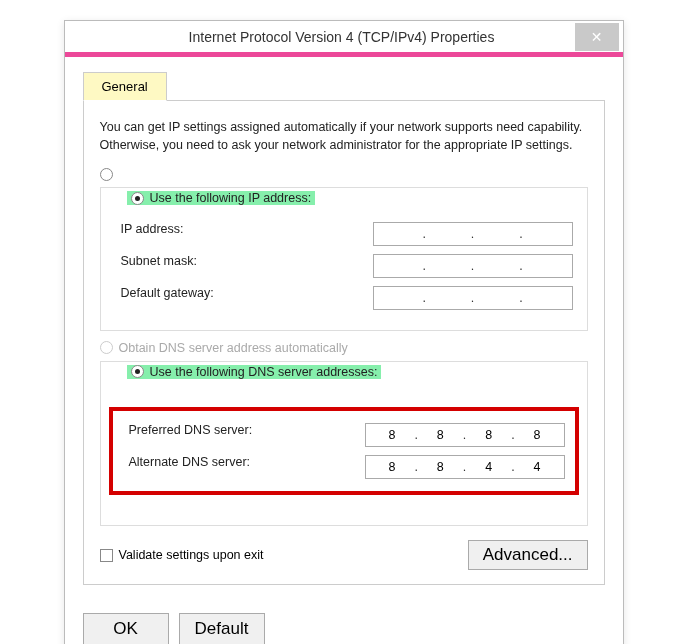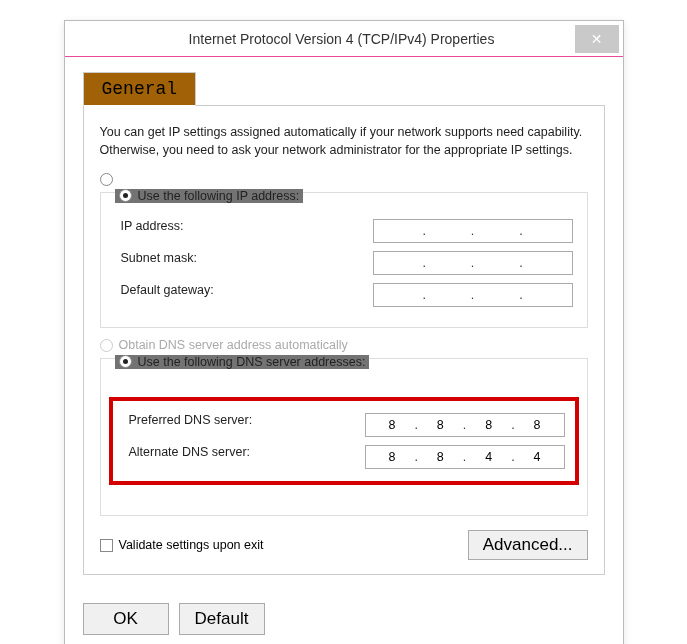--- a/index.html
+++ b/index.html
@@ -9,21 +9,21 @@
       margin: 0 auto;
       border: 1px solid #bbb;
       background: #fff;
       box-shadow: 0 2px 8px rgba(0,0,0,0.1);
     }
     .titlebar {
       display: flex;
       align-items: center;
       height: 36px;
       background: #fff;
-      border-bottom: 1px solid #ec4899;
+      border-bottom: 5px solid #ec4899;
     }
     .title {
       flex: 1;
       text-align: center;
       font-size: 14px;
       color: #333;
       font-weight: normal;
       padding-left: 44px;
     }
     .close-btn {
@@ -41,28 +41,27 @@
     .content {
       padding: 14px 18px 16px 18px;
     }
     .tab-strip {
       border-bottom: 1px solid #ccc;
       display: flex;
       margin-bottom: 0;
     }
     .tab {
       padding: 6px 18px;
-      font-size: 18px;
+      font-size: 13px;
       border: 1px solid #ccc;
       border-bottom: 1px solid #fff;
-      background: #a16207;
+      background: #fef9c3;
       position: relative;
       top: 1px;
       cursor: pointer;
-      font-family: Liberation Mono, monospace;
     }
     .panel {
       border: 1px solid #ccc;
       border-top: none;
       padding: 14px 16px 14px 16px;
     }
     .info-text {
       font-size: 12.5px;
       color: #222;
       line-height: 1.4;
@@ -85,23 +84,23 @@
       color: #222;
       cursor: pointer;
     }
     .radio-row.disabled {
       color: #aaa;
       cursor: default;
     }
     .radio-row.legend {
       position: relative;
       top: -9px;
-      background: #737373;
+      background: #86efac;
       padding: 0 4px;
-      margin: 0;
+      margin: 12px;
       display: inline-flex;
       margin-bottom: -6px;
     }
     .radio {
       width: 13px;
       height: 13px;
       border: 1px solid #888;
       border-radius: 50%;
       margin-right: 6px;
       display: inline-flex;

